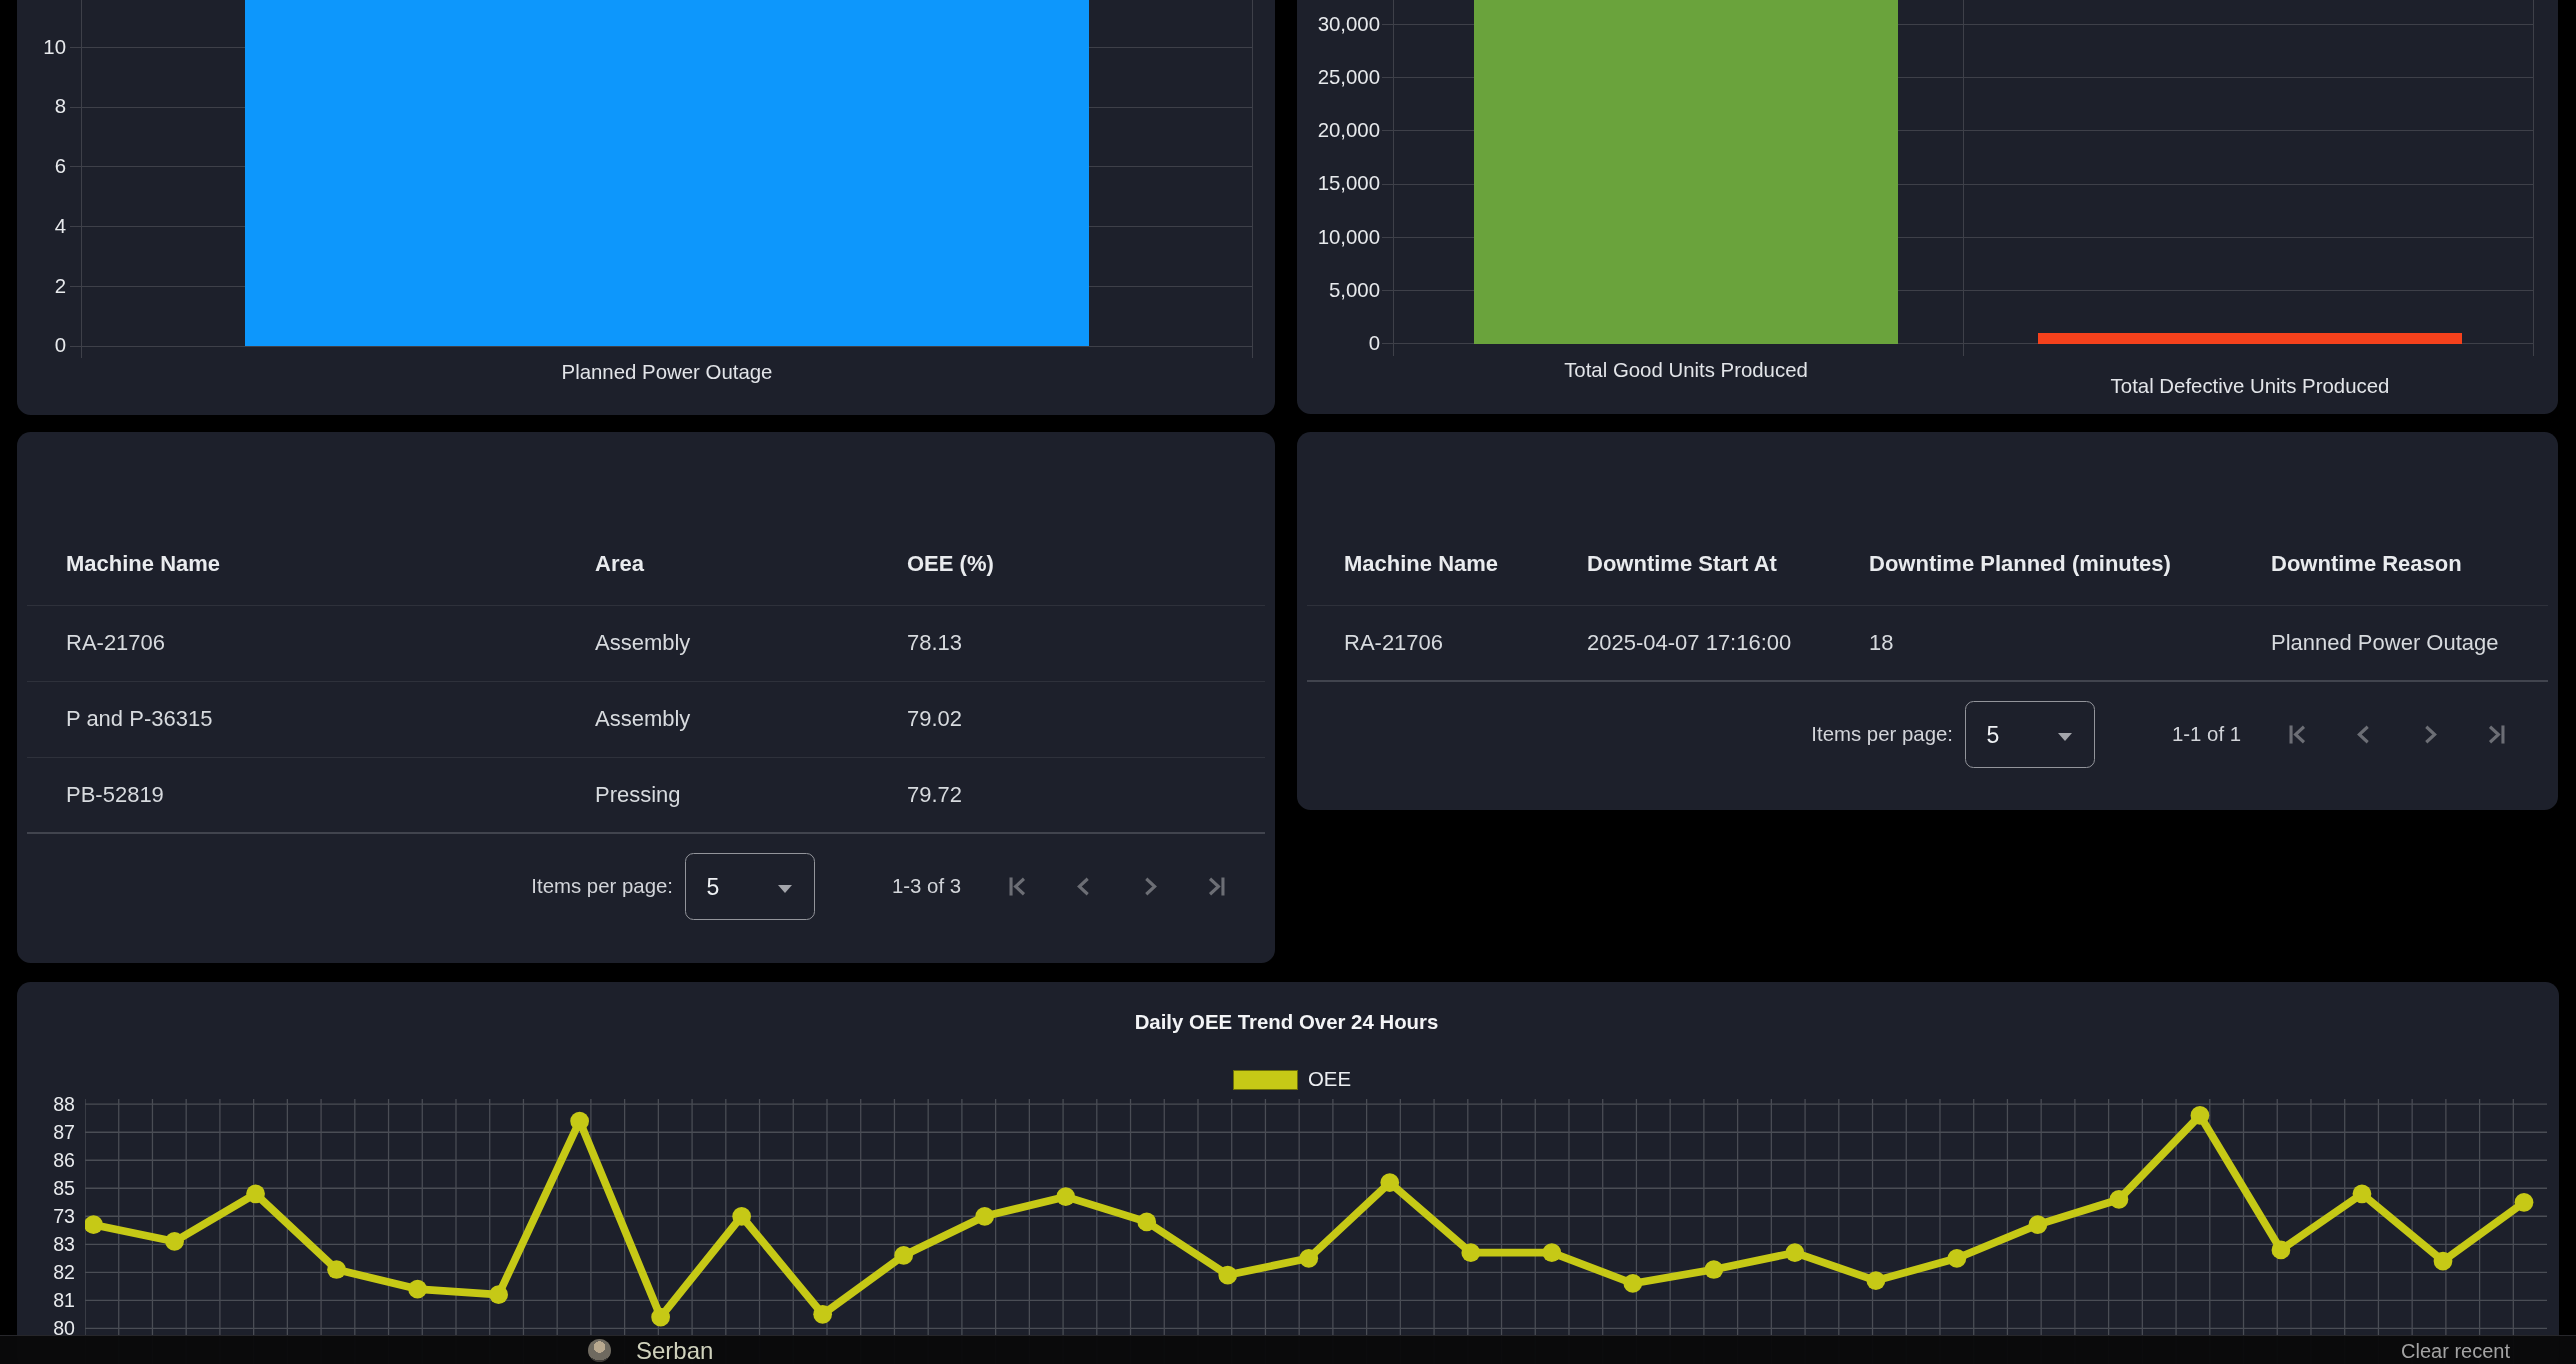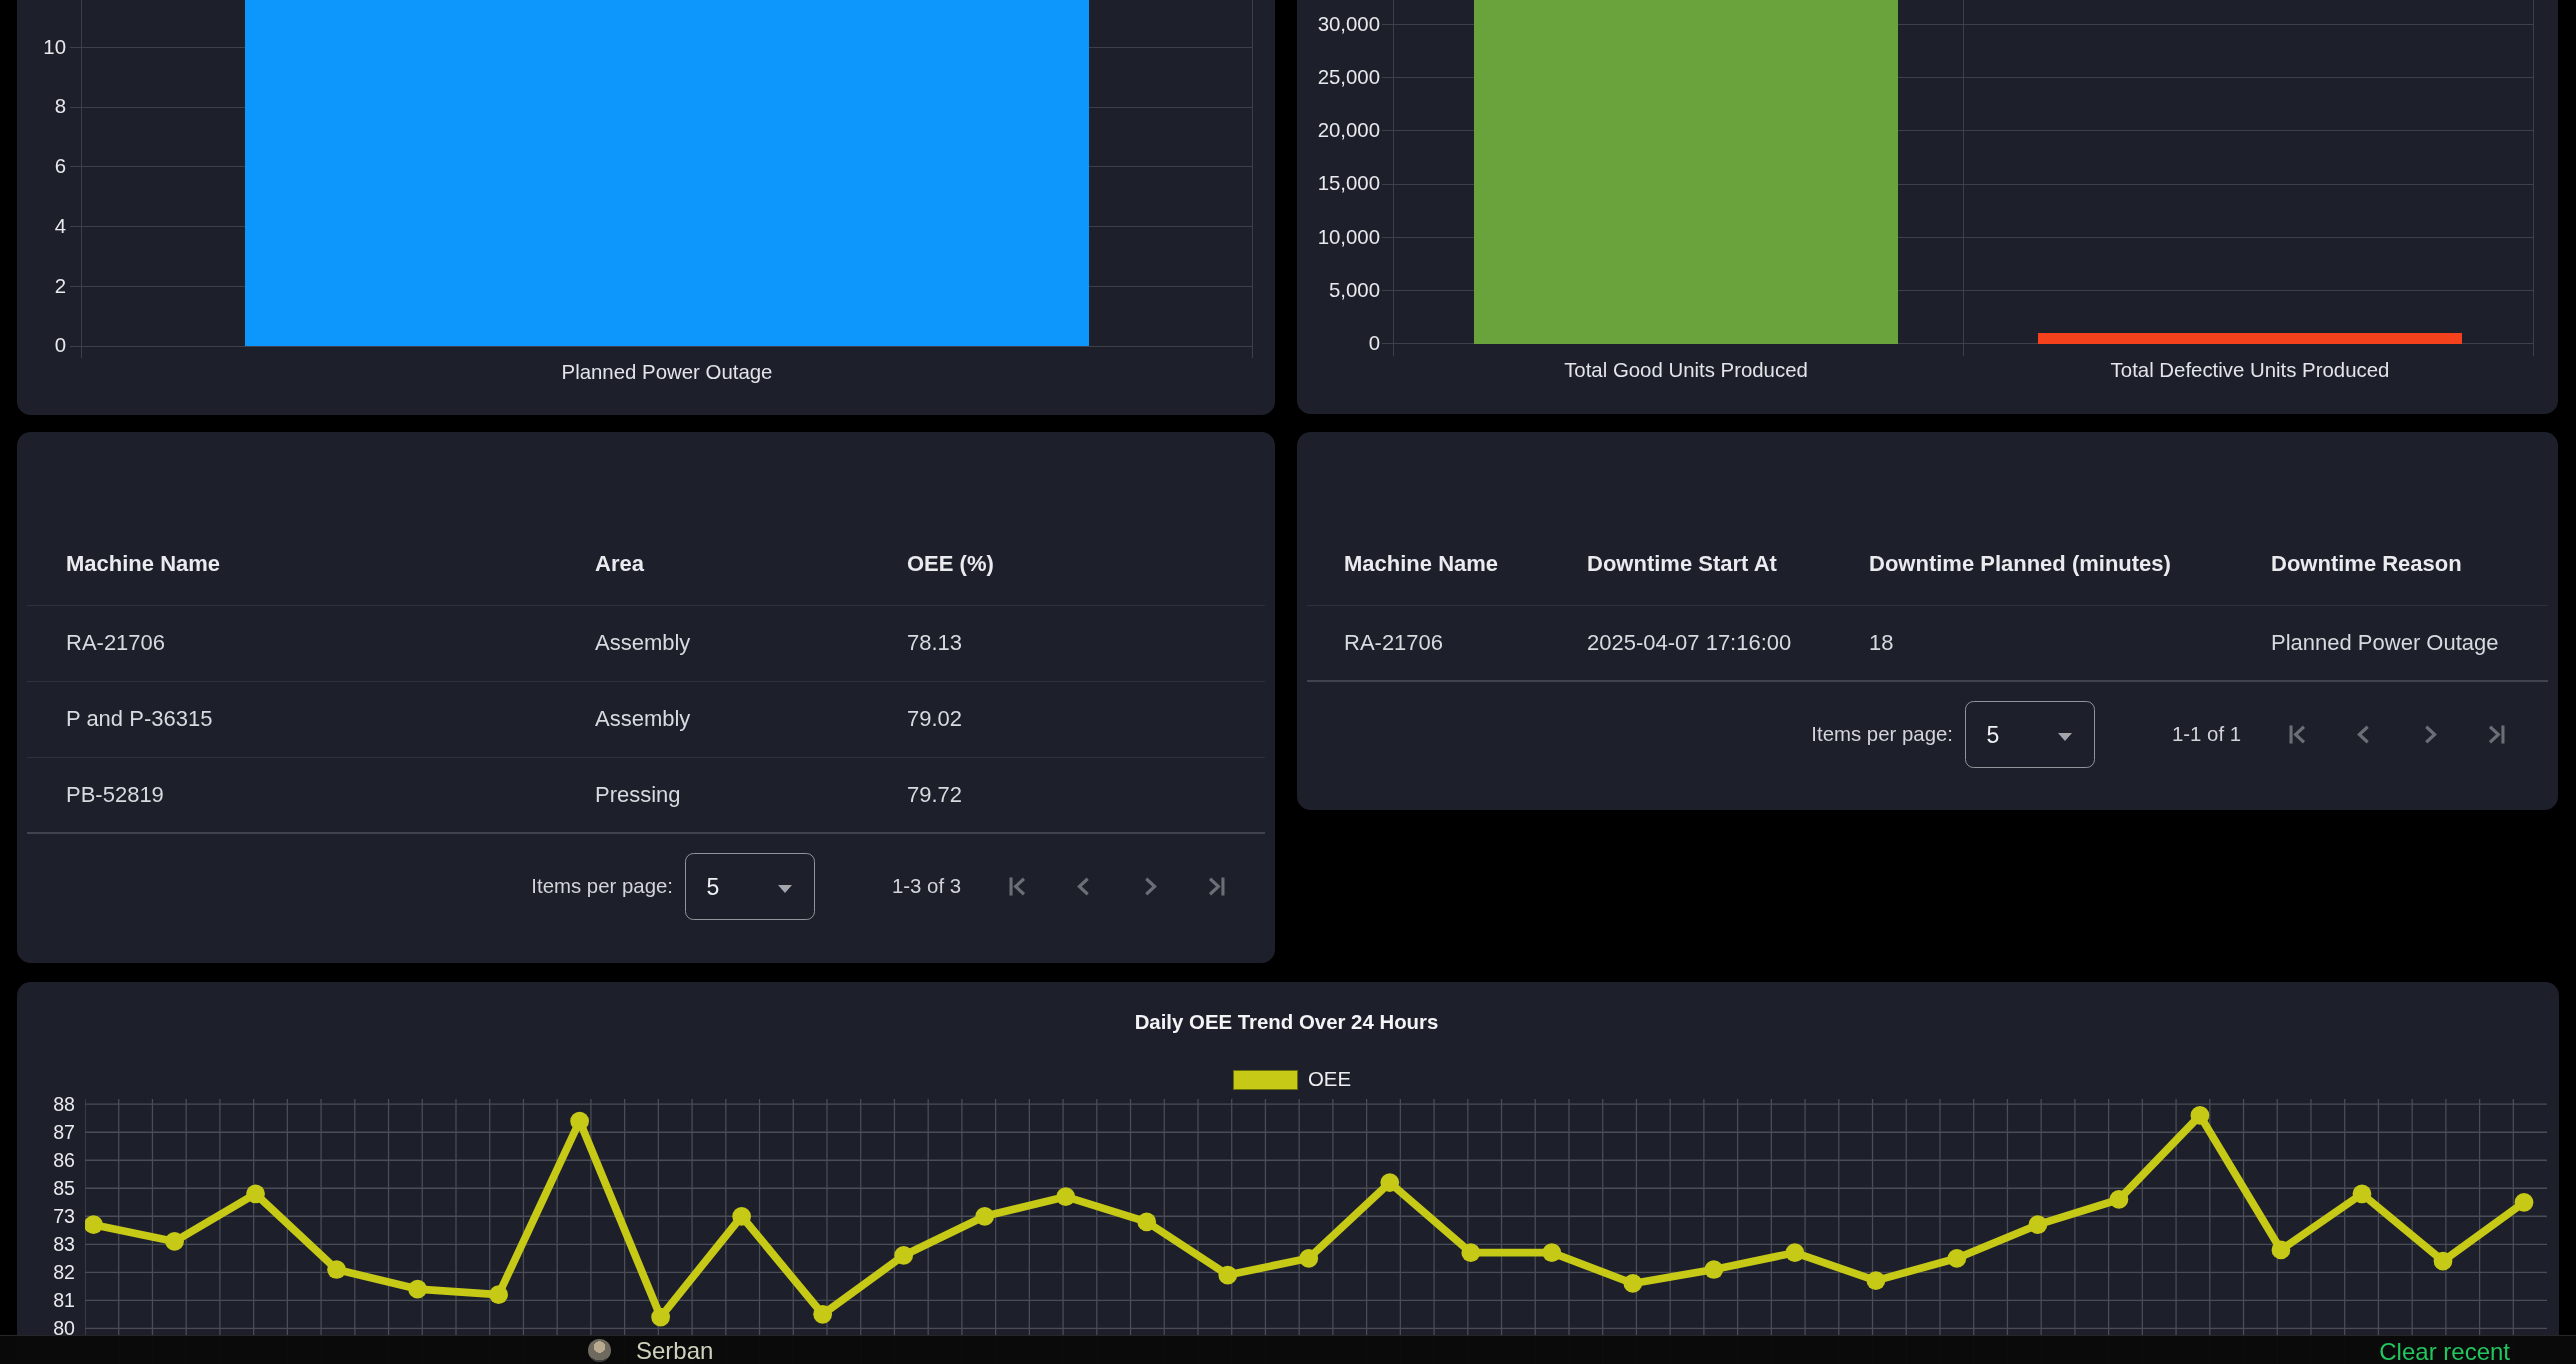--- a/index.html
+++ b/index.html
@@ -27,21 +27,21 @@
   .pg-btn{position:absolute;top:14.5px;width:37px;height:37px;}
   .pg-btn svg{width:31px;height:31px;margin:3.4px;}
   .pg-btn path{stroke:#6c6e75;stroke-width:2.4;fill:none;}
   .legend-swatch{position:absolute;background:#c6c916;border:1.7px solid #6b6e0a;box-sizing:border-box;}
   .line-tick{position:absolute;color:#e8eaed;font-size:19.6px;line-height:24px;text-align:right;width:58px;}
   #taskbar{position:absolute;left:0;top:1335px;width:2576px;height:30px;background:rgba(9,9,10,0.96);
     border-top:0.9px solid #26262a;z-index:50;}
   .avatar{position:absolute;left:298px;top:3.4px;width:23px;height:23px;border-radius:50%;
     background:radial-gradient(circle at 50% 35%, #b9a98f 0 30%, #6f6a60 31% 70%, #3c3a36 71%);}
   #taskbar-user{position:absolute;left:346px;top:1.7px;color:#cfd1bc;font-size:24px;line-height:25.6px;}
-  #clear-recent{position:absolute;right:66px;top:2.6px;color:#22c55e;font-size:24px;line-height:25.6px;}
+  #clear-recent{position:absolute;right:66px;top:2.6px;color:#a3a3a3;font-size:20px;line-height:25.6px;}
 </style>
 </head>
 <body>
 
 <div class="card" id="card-downtime-chart" style="left:17px;top:-170px;width:1258px;height:585px;">
   <div class="abs" id="plotA" style="left:0;top:0;width:1258px;height:585px;">
       <div class="vline" style="left: 64px; top: 0px; height: 528px;"></div>
       <div class="vline" style="left: 1235px; top: 0px; height: 528px;"></div>
       <div class="hline" style="left: 65px; width: 1170px; top: 516px;"></div>
       <div class="hline" style="left: 53px; width: 12px; top: 516px;"></div>
@@ -88,21 +88,21 @@
       <div class="tick-label" style="left: 0px; width: 83px; top: 288px;">20,000</div>
       <div class="hline" style="left: 97px; width: 1140px; top: 247px;"></div>
       <div class="hline" style="left: 85px; width: 12px; top: 247px;"></div>
       <div class="tick-label" style="left: 0px; width: 83px; top: 235px;">25,000</div>
       <div class="hline" style="left: 97px; width: 1140px; top: 194px;"></div>
       <div class="hline" style="left: 85px; width: 12px; top: 194px;"></div>
       <div class="tick-label" style="left: 0px; width: 83px; top: 182px;">30,000</div>
       <div class="bar" style="left: 177px; width: 424px; top: 0px; height: 514px; background: rgb(106, 163, 60);"></div>
       <div class="cat-label" style="left: 177px; width: 424px; top: 528px;">Total Good Units Produced</div>
       <div class="bar" style="left: 741px; width: 424px; top: 503px; height: 10.6px; background: rgb(245, 65, 28);"></div>
-      <div class="cat-label" style="left: 741px; width: 424px; top: 528px;">Total Defective Units Produced</div>
+      <div class="cat-label" style="left: 741px; width: 424px; top: 544px;">Total Defective Units Produced</div>
     </div>
 </div>
 
 <div class="card" id="card-underperforming" style="left:17px;top:432px;width:1258px;height:531px;">
   <div class="th" style="left:49px;top:119px;">Machine Name</div>
   <div class="th" style="left:578px;top:119px;">Area</div>
   <div class="th" style="left:890px;top:119px;">OEE (%)</div>
   <div id="underperforming-rows" class="abs" style="left:0;top:0;width:1258px;height:531px;">
       <div style="position: absolute; left: 0px; right: 0px; top: 173px; height: 76px;">
         <div class="td" style="left: 49px; top: 25px;">RA-21706</div>

